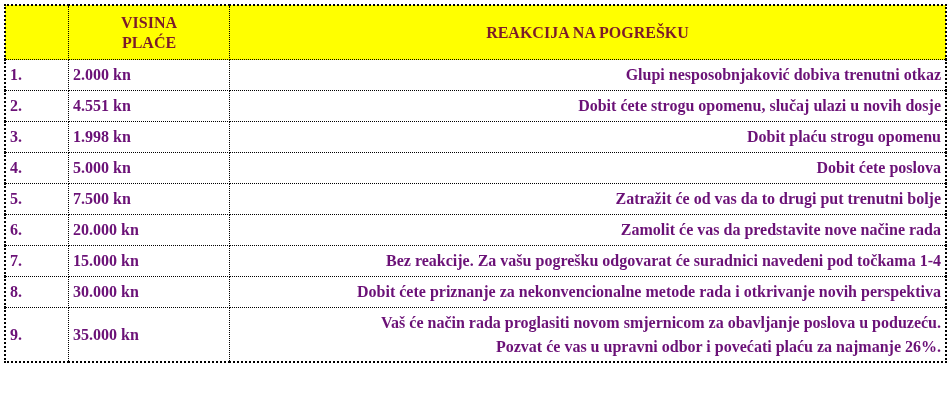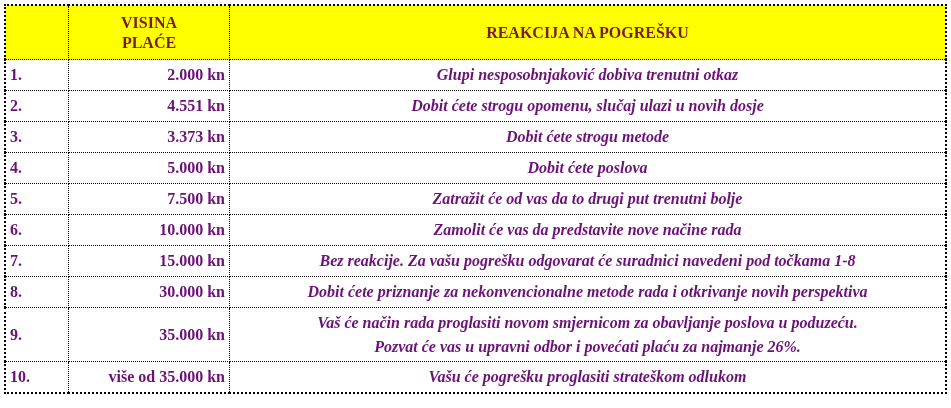--- a/index.html
+++ b/index.html
@@ -7,22 +7,22 @@
   table {
     position:absolute; left:4px; top:4px;
     width:943px; border-collapse:collapse;
     font-family:"Liberation Serif", serif; font-weight:bold; font-size:16px;
     border:2px dotted #000;
   }
   td, th { border:1px dotted #000; padding:0 4px; }
   thead th { background:#ffff00; color:#7b1b2a; font-size:16px; height:53px; line-height:20px; }
   tbody td { color:#6b1177; height:30px; }
   td.num { width:54px; text-align:left; }
-  td.pay { width:152px; text-align:right; }
-  td.react { text-align:center;font-style:italic; }
+  td.pay { width:152px; text-align:left; }
+  td.react { text-align:right; }
   tr.tall td { height:53px; line-height:24px; }
   .line { display:block; }
 </style>
 </head>
 <body>
 
 <table>
   <thead>
     <tr>
       <th></th>
@@ -43,69 +43,62 @@
       </tr>
       <tr>
         <td class="num">2.</td>
         <td class="pay">4.551 kn</td>
         <td class="react">
           <span class="line">Dobit ćete strogu opomenu, slučaj ulazi u novih dosje</span>
         </td>
       </tr>
       <tr>
         <td class="num">3.</td>
-        <td class="pay">3.373 kn</td>
+        <td class="pay">1.998 kn</td>
         <td class="react">
-          <span class="line">Dobit ćete strogu metode</span>
+          <span class="line">Dobit plaću strogu opomenu</span>
         </td>
       </tr>
       <tr>
         <td class="num">4.</td>
         <td class="pay">5.000 kn</td>
         <td class="react">
           <span class="line">Dobit ćete poslova</span>
         </td>
       </tr>
       <tr>
         <td class="num">5.</td>
         <td class="pay">7.500 kn</td>
         <td class="react">
           <span class="line">Zatražit će od vas da to drugi put trenutni bolje</span>
         </td>
       </tr>
       <tr>
         <td class="num">6.</td>
-        <td class="pay">10.000 kn</td>
+        <td class="pay">20.000 kn</td>
         <td class="react">
           <span class="line">Zamolit će vas da predstavite nove načine rada</span>
         </td>
       </tr>
       <tr>
         <td class="num">7.</td>
         <td class="pay">15.000 kn</td>
         <td class="react">
-          <span class="line">Bez reakcije. Za vašu pogrešku odgovarat će suradnici navedeni pod točkama 1-8</span>
+          <span class="line">Bez reakcije. Za vašu pogrešku odgovarat će suradnici navedeni pod točkama 1-4</span>
         </td>
       </tr>
       <tr>
         <td class="num">8.</td>
         <td class="pay">30.000 kn</td>
         <td class="react">
           <span class="line">Dobit ćete priznanje za nekonvencionalne metode rada i otkrivanje novih perspektiva</span>
         </td>
       </tr>
       <tr class="tall">
         <td class="num">9.</td>
         <td class="pay">35.000 kn</td>
         <td class="react">
           <span class="line">Vaš će način rada proglasiti novom smjernicom za obavljanje poslova u poduzeću.</span>
           <span class="line">Pozvat će vas u upravni odbor i povećati plaću za najmanje 26%.</span>
         </td>
       </tr>
-      <tr>
-        <td class="num">10.</td>
-        <td class="pay">više od 35.000 kn</td>
-        <td class="react">
-          <span class="line">Vašu će pogrešku proglasiti strateškom odlukom</span>
-        </td>
-      </tr>
     </tbody>
 </table>
 
 </body></html>

